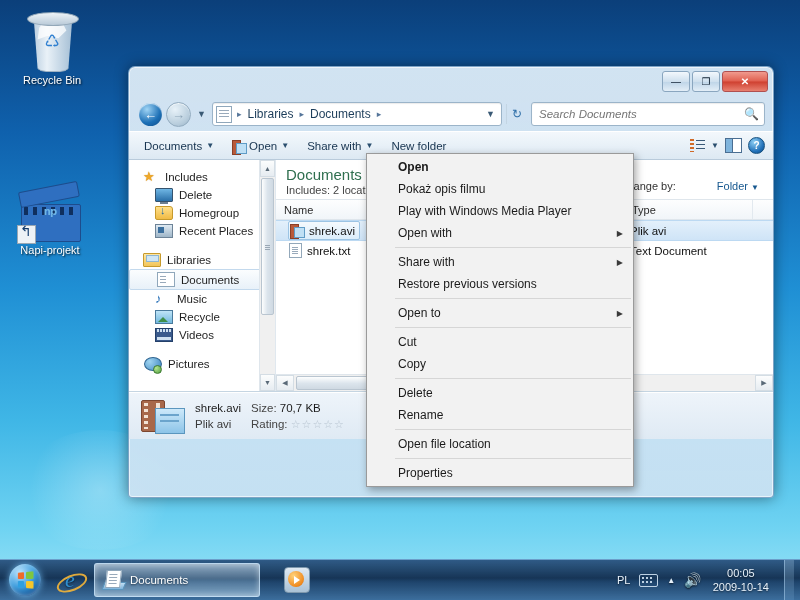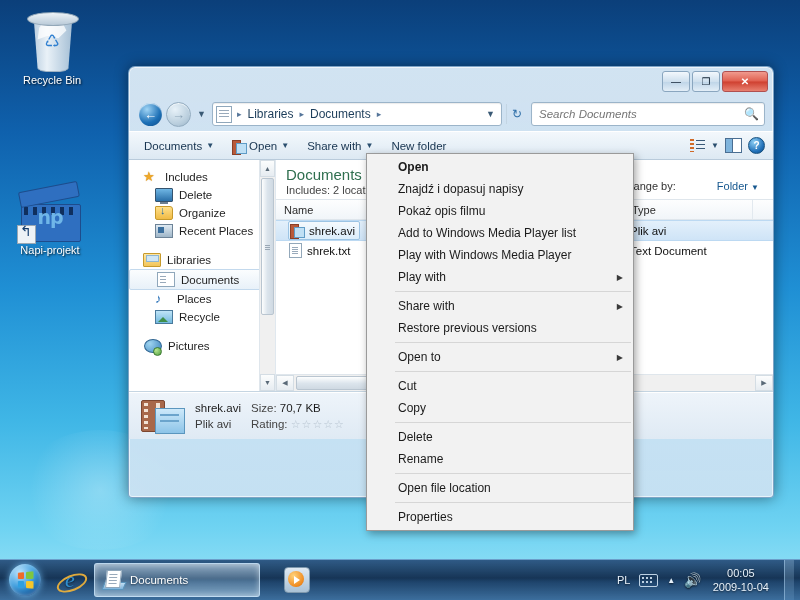--- a/index.html
+++ b/index.html
@@ -33,21 +33,21 @@
     background:linear-gradient(180deg,#eef4f8,#b9cad8);border:1px solid #92a7b8;}
   .bin-rec{position:absolute;left:17px;top:24px;width:22px;height:20px;color:#2f7fd0;font-size:17px;line-height:20px;}
   .bin-paper{position:absolute;left:12px;top:12px;width:32px;height:26px;background:#fff;border-radius:6px;opacity:.75;
     clip-path:polygon(10% 30%,30% 0,55% 22%,80% 4%,95% 40%,70% 70%,35% 62%,5% 75%);}
   .np{width:66px;height:52px;margin:0 auto;position:relative;}
   .np-board{position:absolute;left:4px;top:14px;width:58px;height:36px;background:#2f6fc0;border:1px solid #1d4c8c;border-radius:2px;}
   .np-top{position:absolute;left:4px;top:2px;width:58px;height:14px;background:#2f6fc0;border:1px solid #1d4c8c;
     transform:rotate(-11deg);transform-origin:left bottom;border-radius:2px;}
   .np-teeth{position:absolute;left:2px;top:2px;right:2px;height:8px;
     background:repeating-linear-gradient(90deg,#0f2f5e 0 4px,transparent 4px 9px);}
-  .np-txt{position:absolute;left:0;right:0;top:16px;text-align:center;color:#6fb6e8;font-weight:bold;font-size:19px;
+  .np-txt{position:absolute;left:0;right:0;top:16px;text-align:center;color:#6fb6e8;font-weight:bold;font-size:10px;
     font-family:"DejaVu Sans",sans-serif;letter-spacing:-1px;}
   .np-sc{position:absolute;left:0;bottom:-2px;width:17px;height:17px;background:#eef2f6;border:1px solid #9aa7b3;}
   .np-sc:after{content:"↰";position:absolute;left:2px;top:-3px;color:#123a6b;font-size:14px;}
   
   .win{position:absolute;left:128px;top:66px;width:644px;height:430px;
     border-radius:7px 7px 4px 4px;
     background:linear-gradient(180deg,rgba(225,238,248,.93),rgba(205,226,242,.92));
     border:1px solid rgba(120,160,195,.95);
     box-shadow:0 0 14px rgba(0,0,0,.45),inset 0 0 0 1px rgba(255,255,255,.6);}
   .titlebar{height:30px;position:relative;}
@@ -332,42 +332,46 @@
       <div class="nitem">
         <span class="nico i-star">★</span>
         <span>Includes</span>
       </div>
       <div class="nitem child">
         <span class="nico i-desk"></span>
         <span>Delete</span>
       </div>
       <div class="nitem child">
         <span class="nico i-down"></span>
-        <span>Organize</span>
+        <span>Homegroup</span>
       </div>
       <div class="nitem child">
         <span class="nico i-recent"></span>
         <span>Recent Places</span>
       </div>
       <div class="nspace"></div>
       <div class="nitem">
         <span class="nico i-lib"></span>
         <span>Libraries</span>
       </div>
       <div class="nitem child sel">
         <span class="nico i-doc"></span>
         <span>Documents</span>
       </div>
       <div class="nitem child">
         <span class="nico i-music">♪</span>
-        <span>Places</span>
+        <span>Music</span>
       </div>
       <div class="nitem child">
         <span class="nico i-pic"></span>
         <span>Recycle</span>
+      </div>
+      <div class="nitem child">
+        <span class="nico i-vid"></span>
+        <span>Videos</span>
       </div>
       <div class="nspace"></div>
       <div class="nitem">
         <span class="nico i-home"></span>
         <span>Pictures</span>
       </div>
 
       <div class="navscroll">
         <div class="nsb-up">▲</div>
         <div class="nsb-thumb"></div>
@@ -443,33 +447,27 @@
         <span class="stars">☆☆☆☆☆</span></div>
     </div>
   </div>
 </div>
 
 <div class="ctx">
   <div class="ci bold">
     <span>Open</span>
     </div>
   <div class="ci">
-    <span>Znajdź i dopasuj napisy</span>
-    </div>
-  <div class="ci">
     <span>Pokaż opis filmu</span>
     </div>
   <div class="ci">
-    <span>Add to Windows Media Player list</span>
-    </div>
-  <div class="ci">
     <span>Play with Windows Media Player</span>
     </div>
   <div class="ci">
-    <span>Play with</span>
+    <span>Open with</span>
     <span class="sub">▶</span>
     </div>
 
   <div class="csep"></div>
   <div class="ci">
     <span>Share with</span>
     <span class="sub">▶</span>
     </div>
   <div class="ci">
     <span>Restore previous versions</span>
@@ -535,17 +533,17 @@
       </div>
   </div>
 
   <div class="tray">
     <span>PL</span>
     <span class="kbd"></span>
     <span class="chev">▲</span>
     <span class="spk">🔊</span>
     <span class="clock">
       <span style="display:block">00:05</span>
-      <span style="display:block">2009-10-04</span>
+      <span style="display:block">2009-10-14</span>
     </span>
     <span class="showdesk"></span>
   </div>
 </div>
 
 </body></html>

